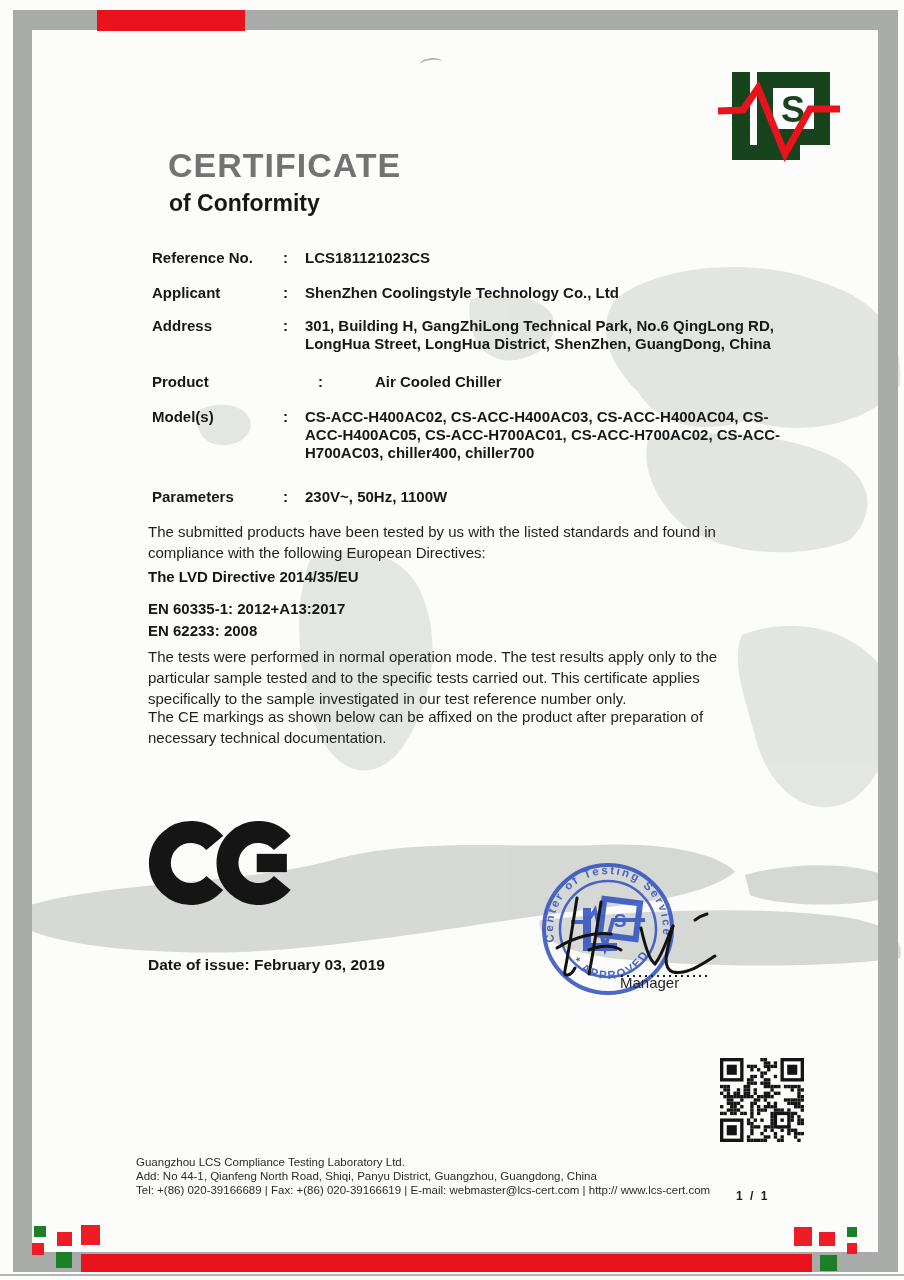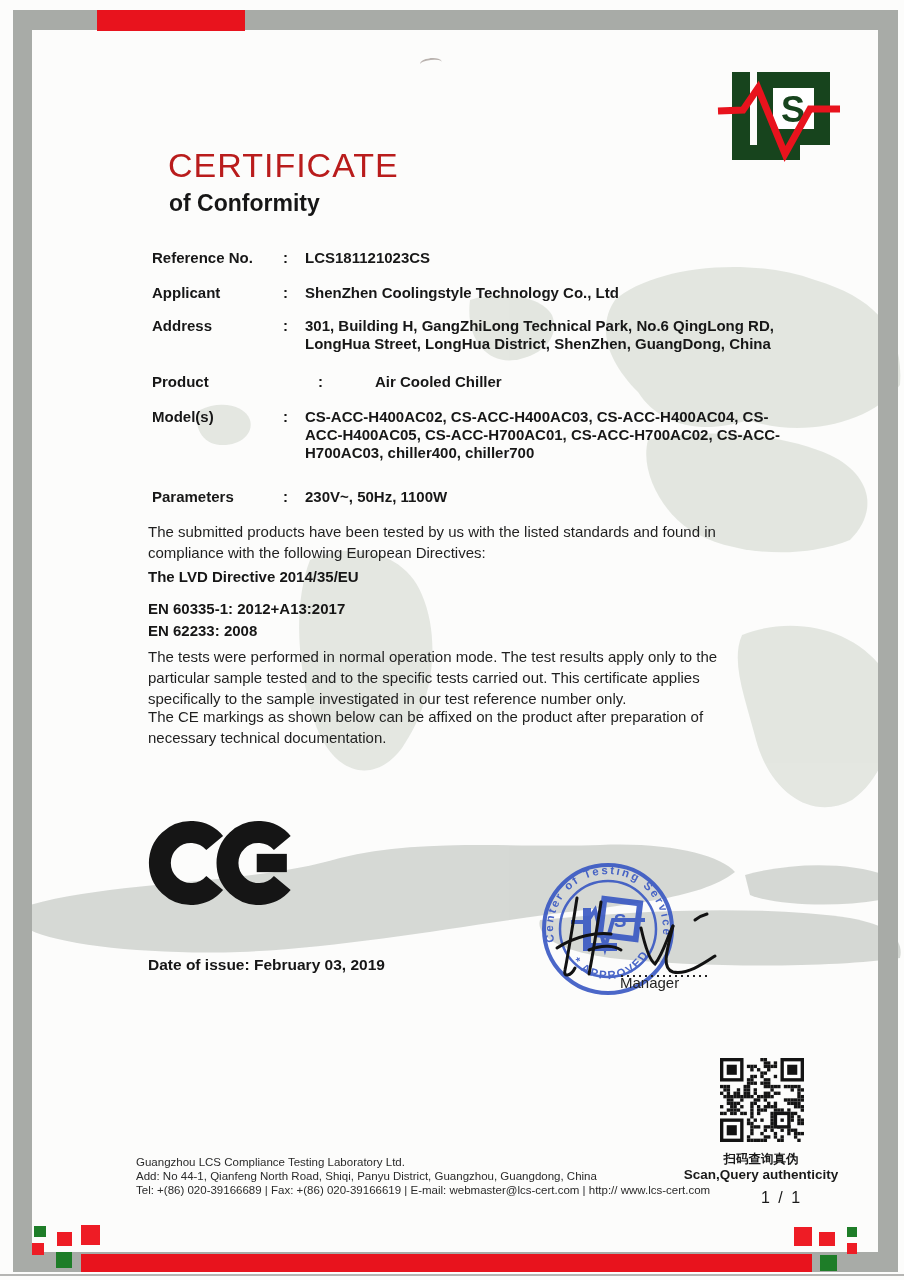--- a/index.html
+++ b/index.html
@@ -5,39 +5,39 @@
   html,body{margin:0;padding:0;background:#e9e9e7;}
   .page{position:relative;width:904px;height:1280px;background:#fcfcfb;overflow:hidden;
         font-family:"Liberation Sans",sans-serif;color:#1c1c1c;margin:0 auto;}
   .abs{position:absolute;}
   .watermark{position:absolute;left:0;top:0;z-index:0;}
   .frame{position:absolute;background:#a8aba7;z-index:1;}
   .redbar{position:absolute;background:#e8131d;z-index:2;}
   .sq{position:absolute;z-index:3;}
   .sq.red{background:#ee1c25;}
   .sq.green{background:#1e7d28;}
-  .title-main{position:absolute;left:168px;top:146px;font-size:34px;font-weight:normal;
-              letter-spacing:1px;color:#b91c1c;z-index:4;}
+  .title-main{position:absolute;left:168px;top:146px;font-size:34px;font-weight:bold;
+              letter-spacing:1px;color:#737373;z-index:4;}
   .title-sub{position:absolute;left:169px;top:190px;font-size:23px;font-weight:bold;color:#161616;z-index:4;}
   .field-row{position:absolute;left:152px;width:640px;display:flex;font-size:15px;
              font-weight:bold;line-height:18px;z-index:4;color:#171717;}
   .field-label{width:131px;flex:none;}
   .field-colon{width:22px;flex:none;}
   .field-value{flex:1;white-space:pre-line;}
   .para{position:absolute;left:148px;width:588px;font-size:15px;line-height:21px;
         white-space:pre-line;z-index:4;color:#1f1f1f;}
   .para.bold{font-weight:bold;color:#161616;}
   .date-line{position:absolute;left:148px;top:956px;font-size:15.5px;font-weight:bold;z-index:4;color:#161616;}
   .manager{position:absolute;left:620px;top:974px;font-size:15px;color:#242424;z-index:7;}
   .qr-captions{position:absolute;left:677px;top:1151px;width:168px;text-align:center;z-index:4;}
   .qr-cap-cn{font-size:12.5px;font-weight:bold;line-height:16px;color:#1a1a1a;}
   .qr-cap-en{font-size:13.5px;font-weight:bold;line-height:15px;color:#1a1a1a;}
   .footer{position:absolute;left:136px;top:1155px;font-size:11.5px;line-height:14px;color:#2a2a2a;z-index:4;}
-  .page-number{position:absolute;left:736px;top:1189px;font-size:16px;font-weight:normal;
-               letter-spacing:2px;color:#1a1a1a;z-index:4;margin-left:25px;}
+  .page-number{position:absolute;left:736px;top:1189px;font-size:12px;font-weight:bold;
+               letter-spacing:2px;color:#1a1a1a;z-index:4;}
   .scan-artifact{position:absolute;left:420px;top:58px;width:22px;height:8px;
                  border-top:2px solid #b9b2ae;border-radius:50%;transform:rotate(-6deg);z-index:1;}
   .scan-edge{position:absolute;left:0;top:1274px;width:904px;height:2px;background:#7a7a78;opacity:.55;z-index:5;}
   svg text{font-family:"Liberation Sans",sans-serif;}
 </style>
 </head>
 <body>
 
 <div class="page">
 
@@ -400,24 +400,20 @@
       <rect x="60.48" y="0" width="23.52" height="23.52"></rect>
       <rect x="63.839999999999996" y="3.36" width="16.8" height="16.8" fill="#fff"></rect>
       <rect x="67.2" y="6.72" width="10.08" height="10.08" fill="#141414"></rect>
       <rect x="0" y="60.48" width="23.52" height="23.52"></rect>
       <rect x="3.36" y="63.839999999999996" width="16.8" height="16.8" fill="#fff"></rect>
       <rect x="6.72" y="67.2" width="10.08" height="10.08" fill="#141414"></rect>
       <rect x="53.76" y="53.76" width="16.8" height="16.8"></rect>
       <rect x="57.12" y="57.12" width="10.08" height="10.08" fill="#fff"></rect>
       <rect x="60.48" y="60.48" width="3.36" height="3.36" fill="#141414"></rect>
     </svg>
-  <div class="qr-captions">
-    <div class="qr-cap-cn">扫码查询真伪</div>
-    <div class="qr-cap-en">Scan,Query authenticity</div>
-  </div>
 
   <div class="footer">
     <div>Guangzhou LCS Compliance Testing Laboratory Ltd.</div>
     <div>Add: No 44-1, Qianfeng North Road, Shiqi, Panyu District, Guangzhou, Guangdong, China</div>
     <div>Tel: +(86) 020-39166689  |  Fax: +(86) 020-39166619   |  E-mail: webmaster@lcs-cert.com  |  http:// www.lcs-cert.com</div>
   </div>
 
   <div class="page-number">1 / 1</div>
 
 </div>

